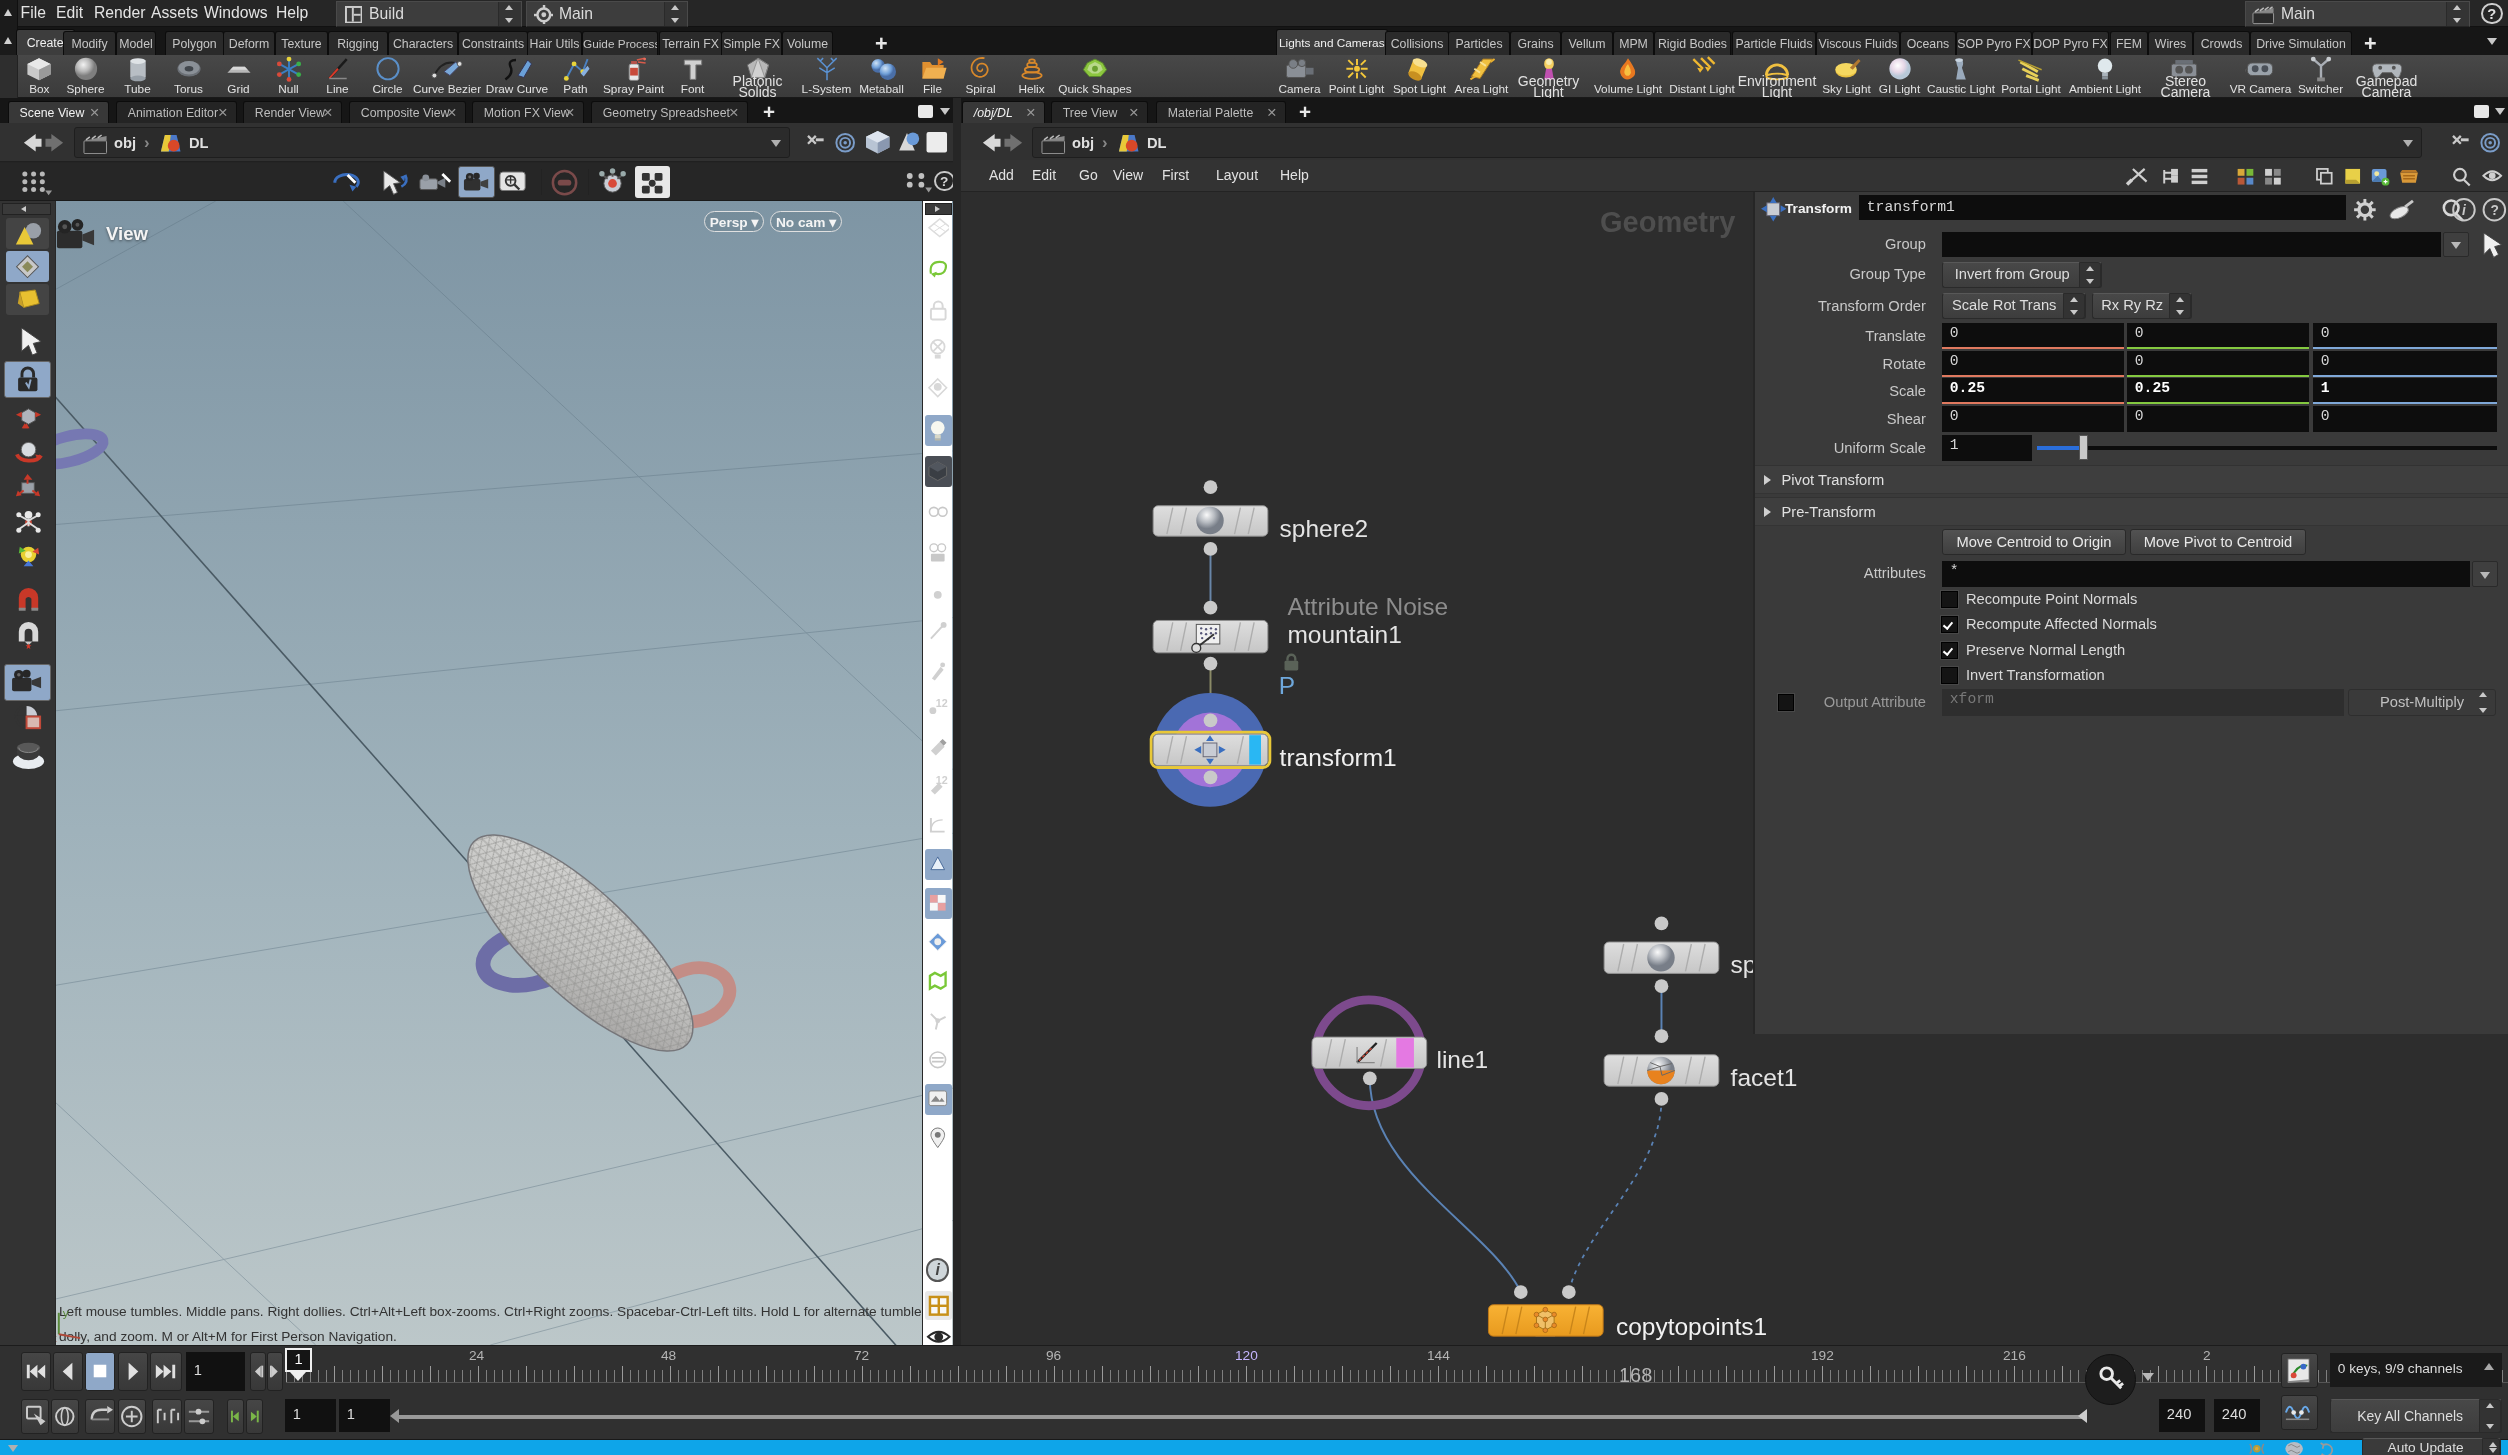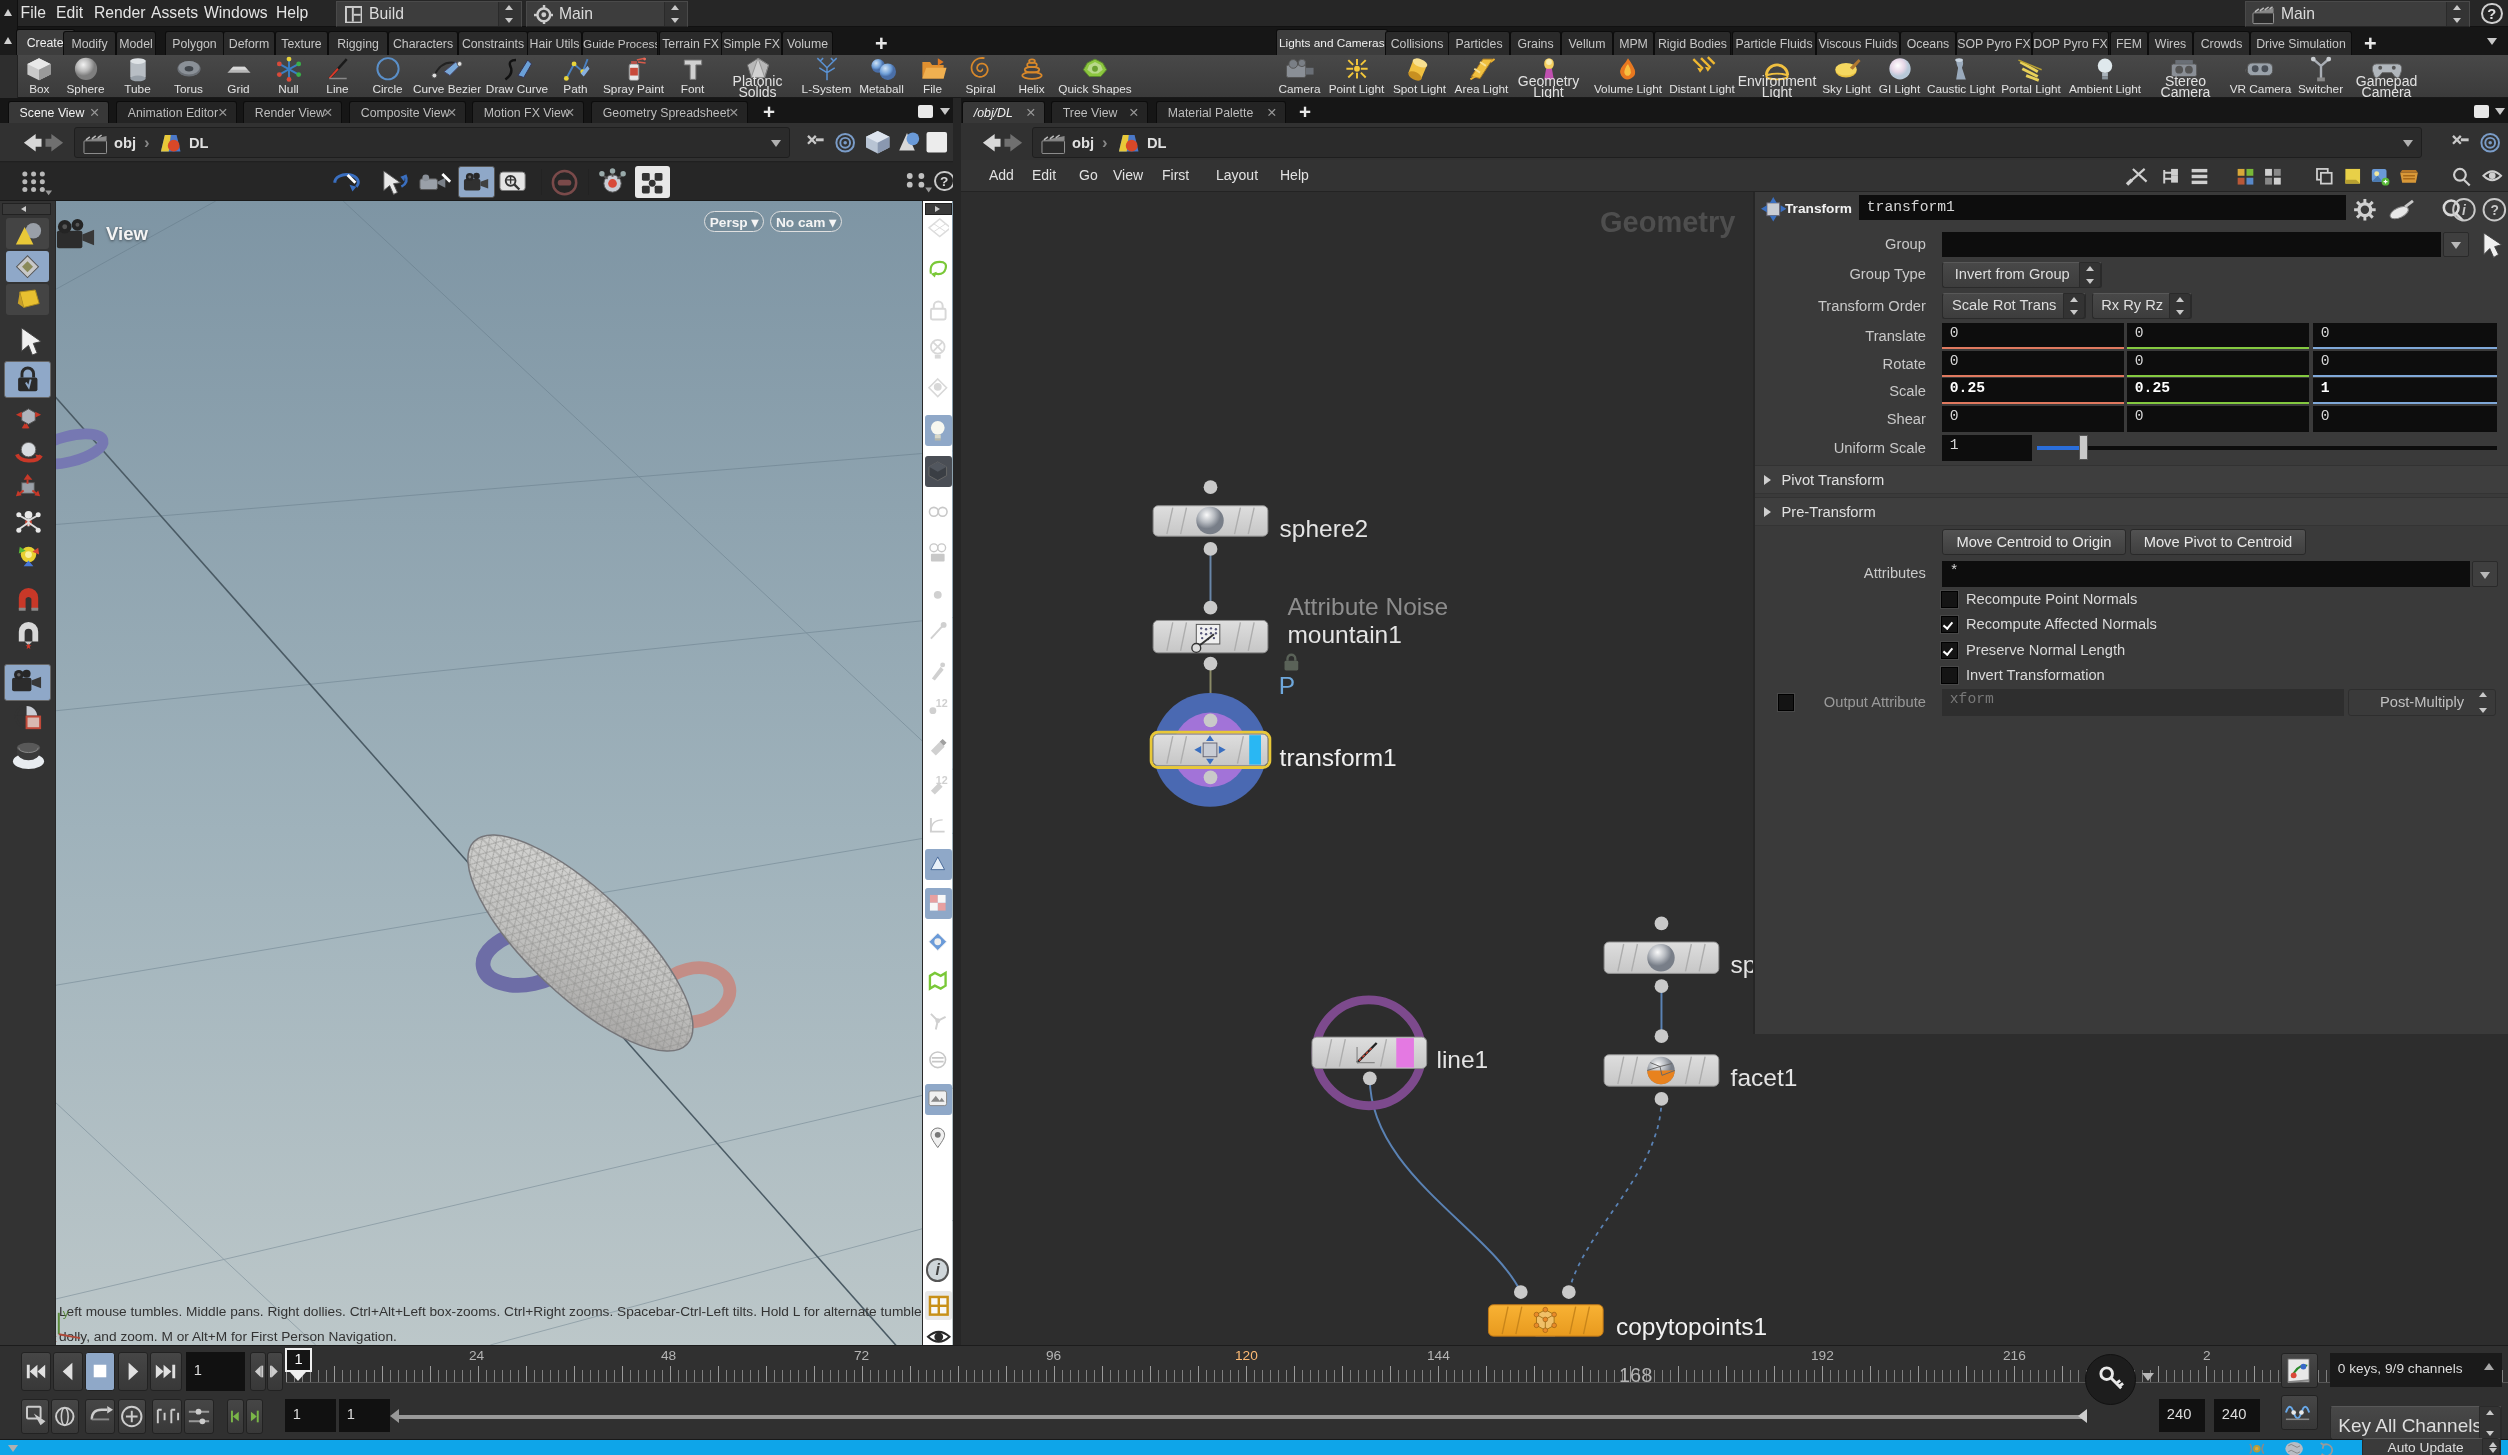--- a/index.html
+++ b/index.html
@@ -1418,21 +1418,21 @@
         </svg></div>
 
  <div class="abs" style="left:286px;top:2px;width:2222px;height:45px">
   <div class="abs" style="left:0;top:21.6px;width:2222px;height:12.7px;background:repeating-linear-gradient(90deg,#9a9a9a 0 1px,transparent 1px 8px);opacity:.75"></div>
   <div class="abs" style="left:0;top:17.6px;width:2222px;height:16.7px;background:repeating-linear-gradient(90deg,#9a9a9a 0 1px,transparent 1px 48px)"></div>
   <div class="abs" style="left:0;top:34px;width:2222px;height:1px;background:#555"></div>
   <div class="abs" style="left:183px;top:0;color:#b4b4b4;font-size:13.7px">24</div>
   <div class="abs" style="left:375px;top:0;color:#b4b4b4;font-size:13.7px">48</div>
   <div class="abs" style="left:568px;top:0;color:#b4b4b4;font-size:13.7px">72</div>
   <div class="abs" style="left:760px;top:0;color:#b4b4b4;font-size:13.7px">96</div>
-  <div class="abs" style="left:949px;top:0;color:#fdba74;font-size:13.7px">120</div>
+  <div class="abs" style="left:949px;top:0;color:#c4b5fd;font-size:13.7px">120</div>
   <div class="abs" style="left:1141px;top:0;color:#b4b4b4;font-size:13.7px">144</div>
   <div class="abs" style="left:1333px;top:16px;color:#b4b4b4;font-size:20px">168</div>
   <div class="abs" style="left:1525px;top:0;color:#b4b4b4;font-size:13.7px">192</div>
   <div class="abs" style="left:1717px;top:0;color:#b4b4b4;font-size:13.7px">216</div>
   <div class="abs" style="left:1917px;top:0;color:#b4b4b4;font-size:13.7px">2</div>
  </div>
  <div class="abs" style="left:285px;top:2px;width:27.4px;height:23.5px;background:#151515;border:2px solid #f0f0f0;color:#fff;font-size:14.7px;text-align:center;line-height:19.6px">1</div>
  <div class="abs" style="left:290px;top:25.5px;width:0;height:0;border-left:8.8px solid transparent;border-right:8.8px solid transparent;border-top:9.8px solid #f0f0f0"></div>
 
  <div class="tbtn" style="left:20.6px;top:53px;width:28px;height:35px"><svg width="26.5" height="33" viewBox="0 0 27 34">
@@ -1489,21 +1489,21 @@
           <circle cx="22" cy="13" r="3" fill="#3868c8"></circle>
           <path d="M6 29 l22 -2" stroke="#888" stroke-width="2"></path>
         </svg></div>
  <div class="dfield" style="left:2330px;top:6.9px;width:172px;height:34px;background:#1a1a1a;padding-top:7.8px;font-size:13.7px">0 keys, 9/9 channels<span style="position:absolute;right:7.8px;top:9.8px;border-left:5.9px solid transparent;border-right:5.9px solid transparent;border-bottom:7.8px solid #a8a8a8"></span></div>
  <div class="tbtn" style="left:2281px;top:49px;width:37px;height:35px"><svg width="35" height="33" viewBox="0 0 36 34">
           <path d="M4 17 q4 -12 8 0 q4 12 8 0 q4 -12 8 0" fill="none" stroke="#68a8e8" stroke-width="2"></path>
           <path d="M4 24 h24" stroke="#888" stroke-width="1.6"></path>
           <circle cx="12" cy="17" r="2.4" fill="#e8e8e8"></circle>
           <circle cx="20" cy="17" r="2.4" fill="#e8e8e8"></circle>
         </svg></div>
- <div class="pcombo" style="left:2330px;top:60px;width:172px;height:34px;font-size:19px"><span style="position:relative;top:7.8px;right:5.9px">Key All Channels</span><div class="sp"></div></div>
+ <div class="pcombo" style="left:2330px;top:53px;width:172px;height:34px;font-size:14px"><span style="position:relative;top:7.8px;right:5.9px">Key All Channels</span><div class="sp"></div></div>
 </div>
 
 <div class="abs" id="botstrip">
  <div class="abs" style="left:7.8px;top:4.9px;border-left:5.9px solid transparent;border-right:5.9px solid transparent;border-top:7.8px solid #b0b0b0"></div>
  <svg class="abs" style="left:2247px;top:0px" width="108" height="16.7" viewBox="0 0 110 17">
         <g stroke="#b89a38" stroke-width="1.6" fill="none">
           <circle cx="10" cy="9" r="3"></circle>
           <path d="M3 4 a9 9 0 0 1 0 10 M17 4 a9 9 0 0 0 0 10" stroke="#8a8a8a"></path>
         </g>
         <circle cx="10" cy="9" r="2" fill="#e8a828"></circle>

